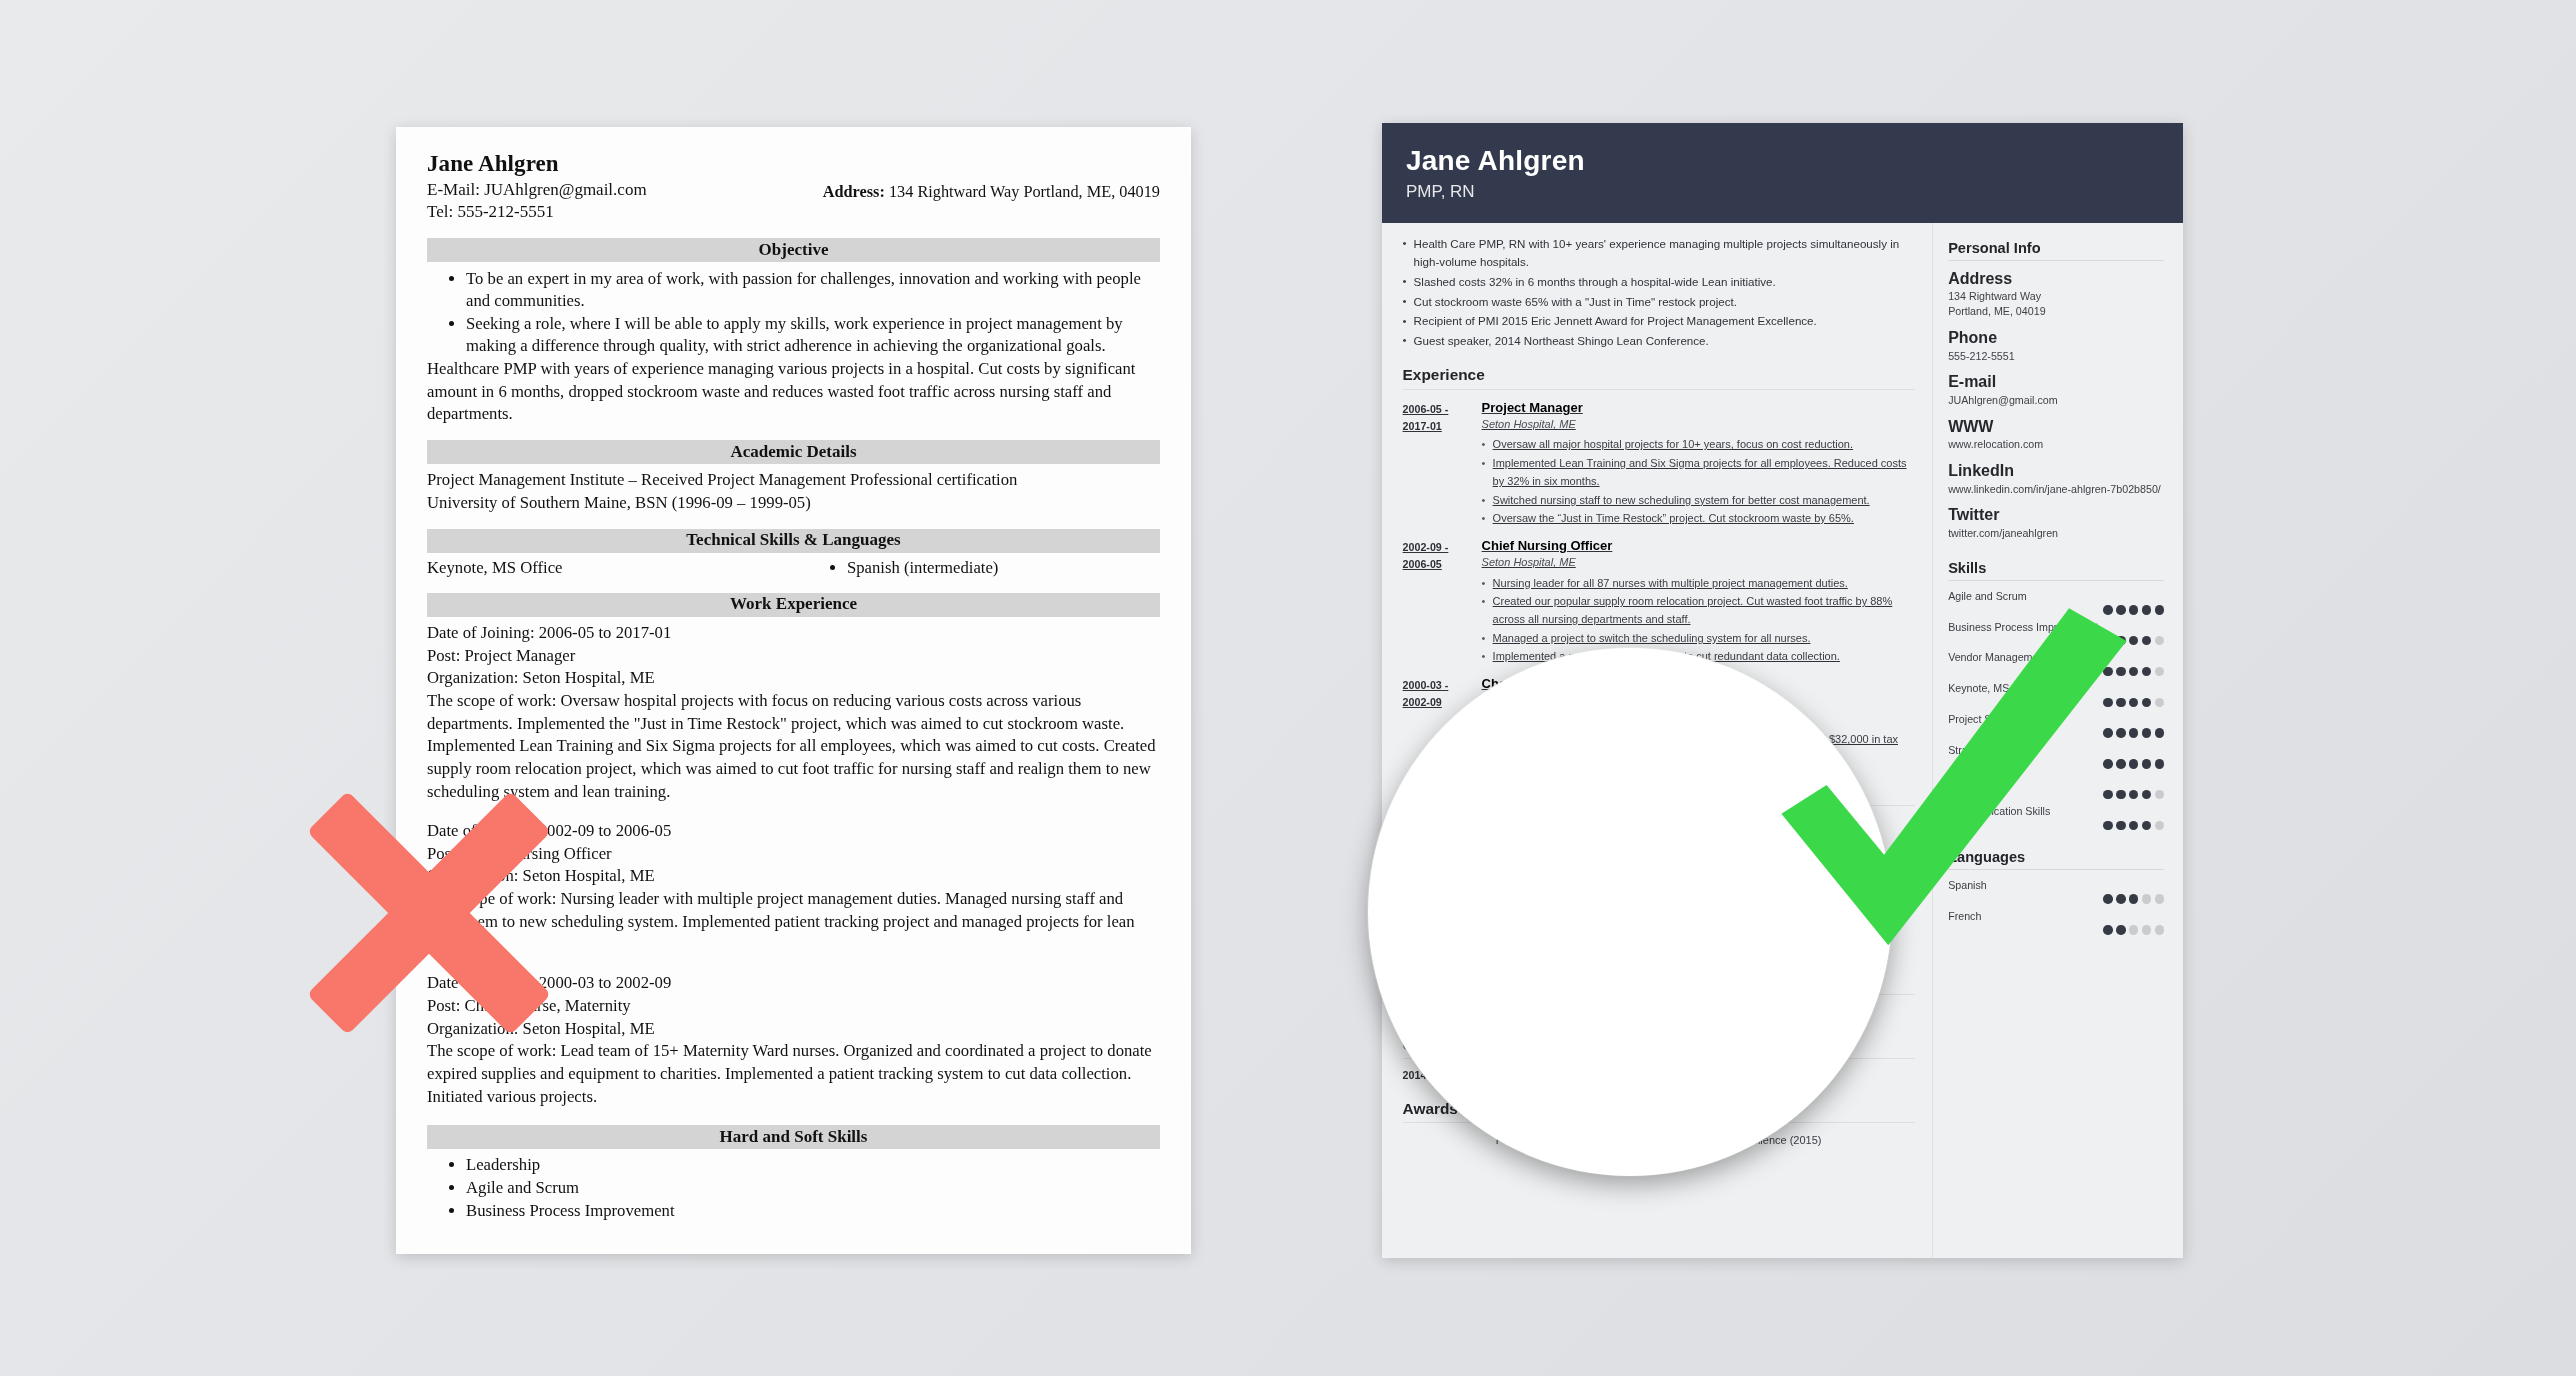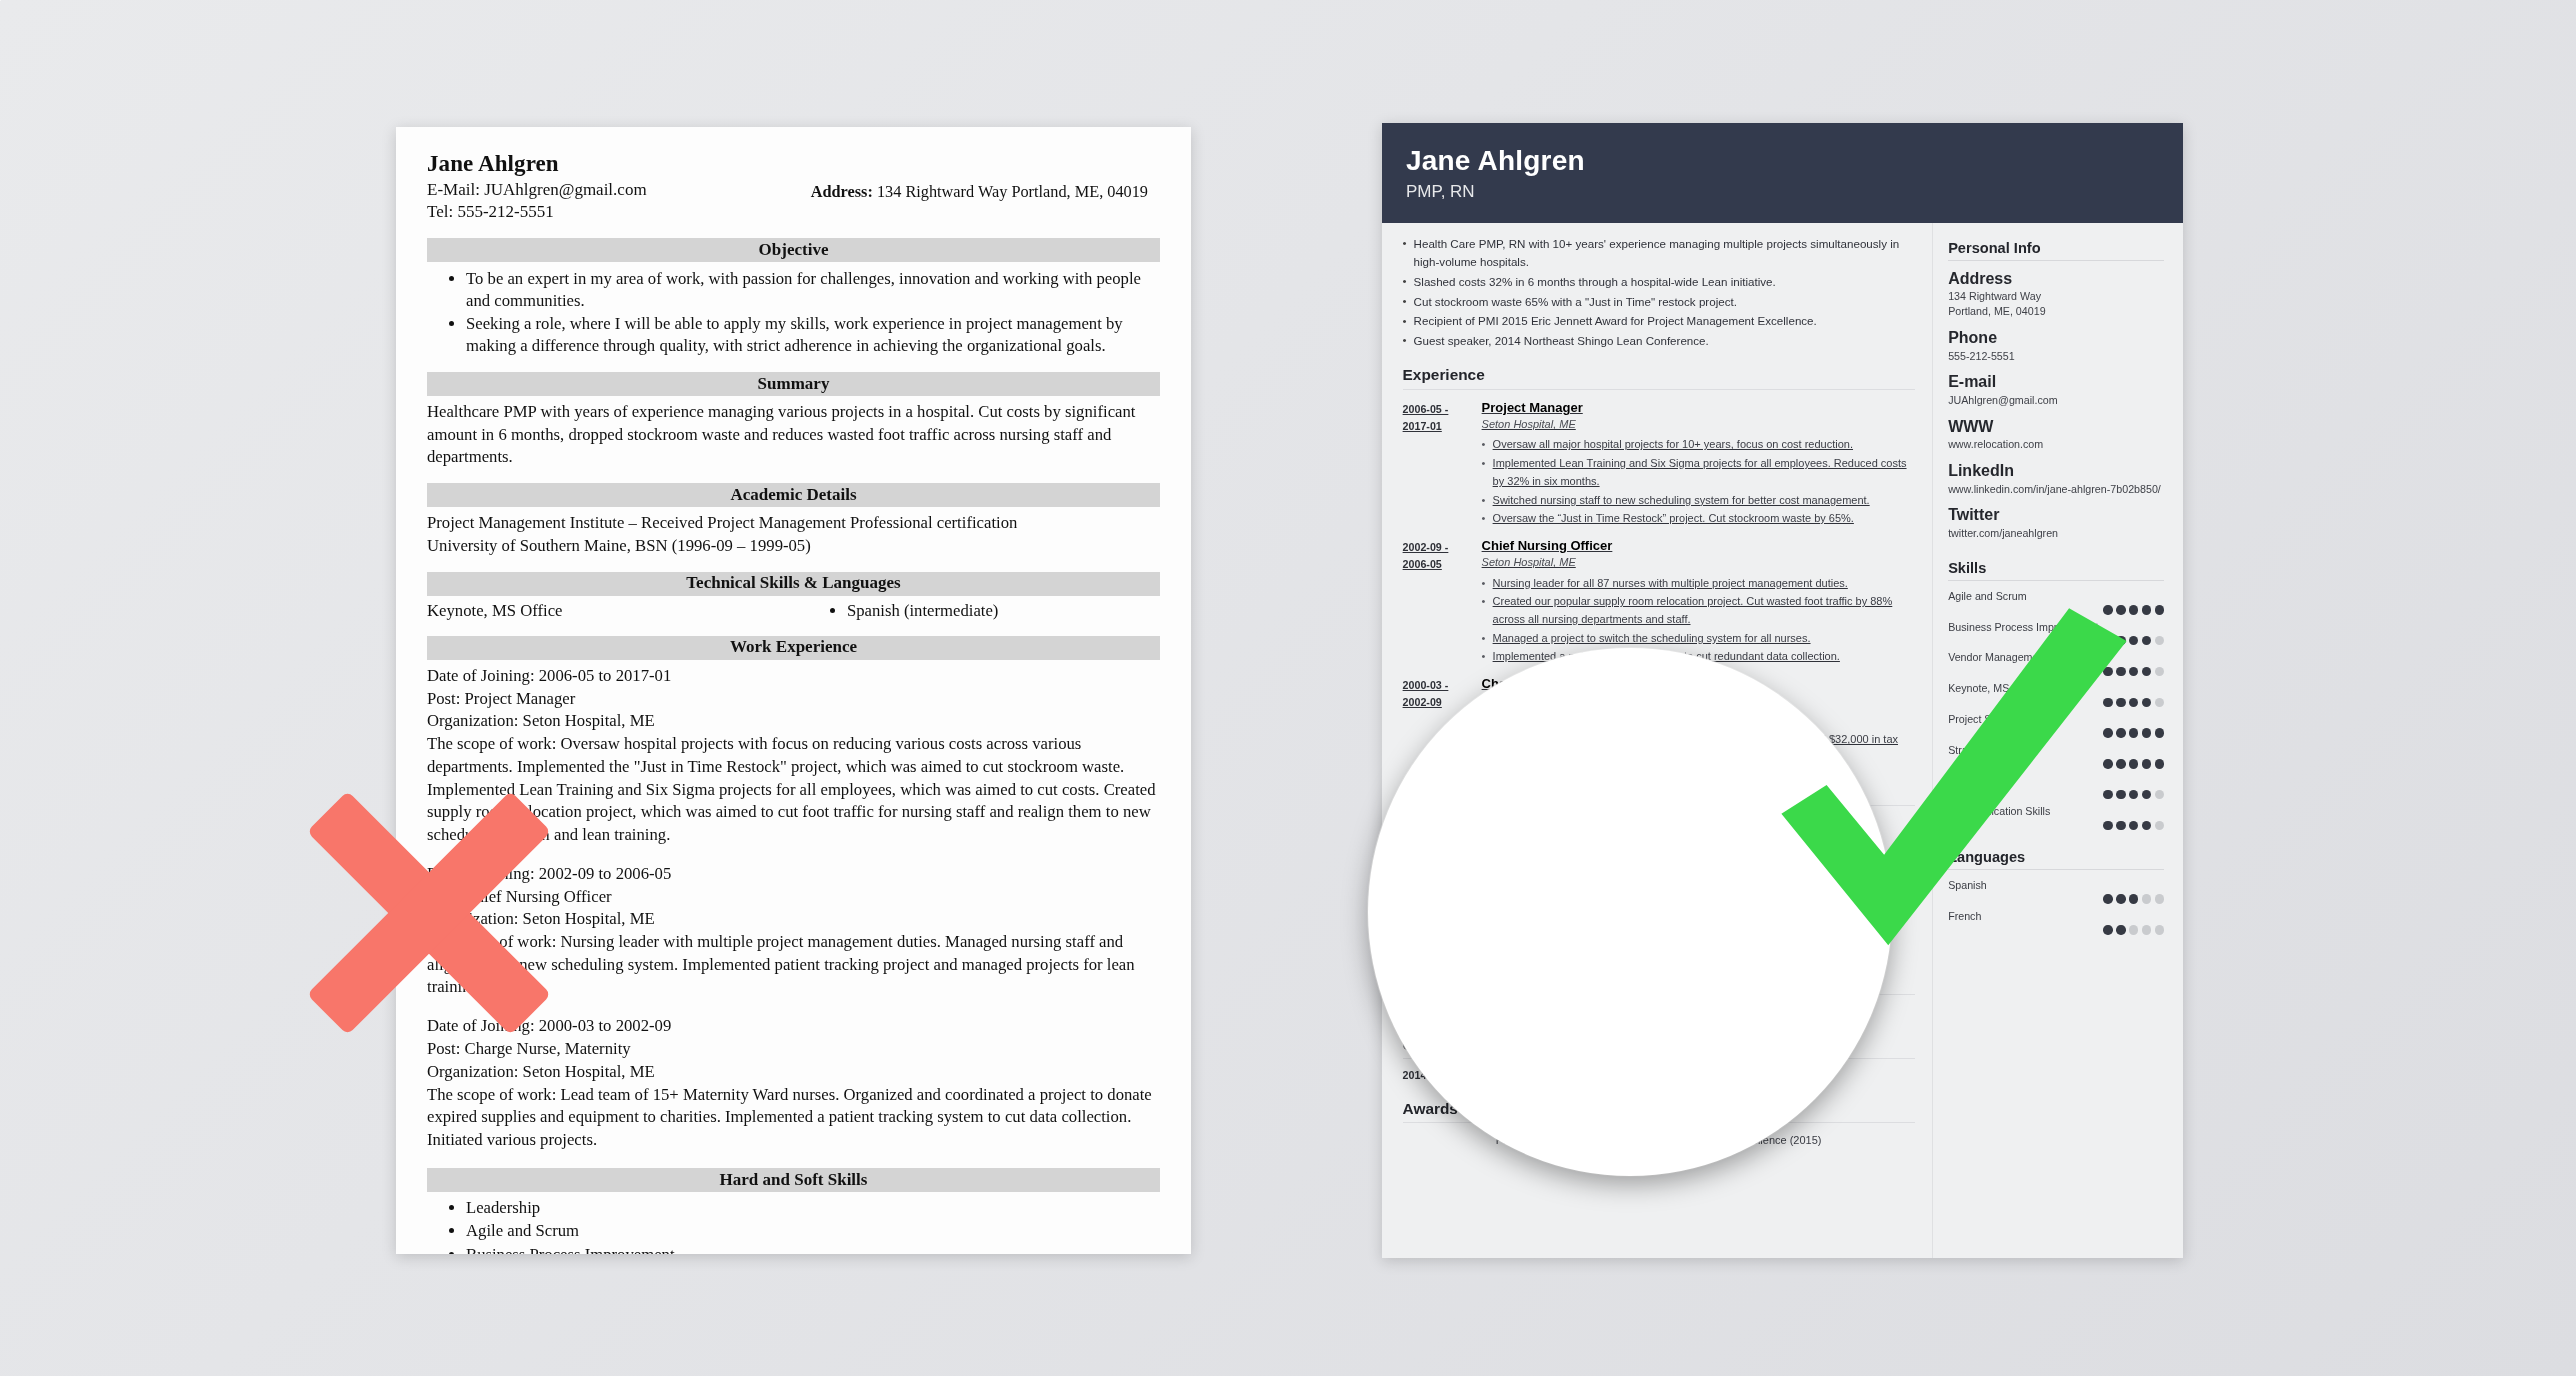--- a/index.html
+++ b/index.html
@@ -25,21 +25,21 @@
     padding: 24px 31px 17px 31px;
     overflow: hidden;
   }
   .bad-name {
     font-size: 23px; font-weight: bold; letter-spacing: 0.1px;
     margin-bottom: 1.7px;
   }
   .bad-contact { font-size: 17px; line-height: 1.32; }
   .bad-addr-row { position: relative; }
   .bad-address {
-    position: absolute; right: 12px; top: -42px;
+    position: absolute; right: 0; top: -42px;
     font-size: 16.3px;
     margin-left: 48px;
   }
   .bad-address b { font-weight: bold; }
   .secbar {
     background: #d4d4d4;
     text-align: center;
     font-weight: bold;
     font-size: 17px;
     padding: 1.7px 0 2.6px;
@@ -150,21 +150,20 @@
       <span>134 Rightward Way Portland, ME, 04019</span>
     </div>
   </div>
 
   <div class="secbar">Objective</div>
   <ul class="bad-ul">
     <li>To be an expert in my area of work, with passion for challenges, innovation and working with people and communities.</li>
     <li>Seeking a role, where I will be able to apply my skills, work experience in project management by making a difference through quality, with strict adherence in achieving the organizational goals.</li>
   </ul>
 
-  <div class="secbar">Summary</div>
   <div class="bad-p">Healthcare PMP with years of experience managing various projects in a hospital. Cut costs by significant amount in 6 months, dropped stockroom waste and reduces wasted foot traffic across nursing staff and departments.</div>
 
   <div class="secbar">Academic Details</div>
   <div class="bad-p">Project Management Institute – Received Project Management Professional certification</div>
   <div class="bad-p">University of Southern Maine, BSN (1996-09 – 1999-05)</div>
 
   <div class="secbar">Technical Skills &amp; Languages</div>
   <div class="two-col">
     <div class="c1">Keynote, MS Office</div>
     <ul class="c2">

